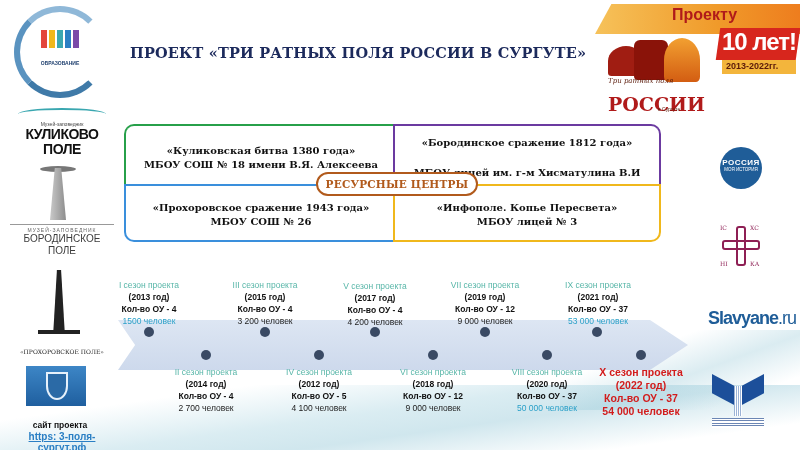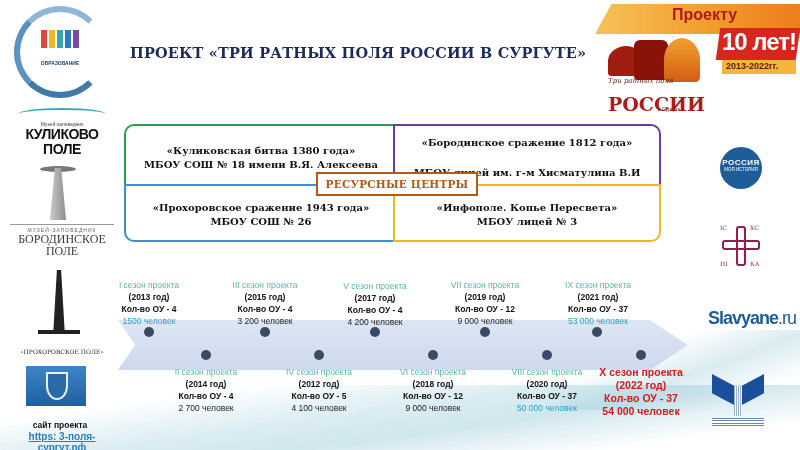--- a/index.html
+++ b/index.html
@@ -44,21 +44,21 @@
 
   
   .kulikovo { position: absolute; left: 12px; top: 108px; width: 100px; }
   .kulikovo-arc { height: 12px; border-top: 2px solid #3aa7b0; border-radius: 50% 50% 0 0; margin: 0 6px; }
   .kulikovo-small { font-size: 5px; color: #444; text-align: center; margin-top: 1px; }
   .kulikovo-name { font-size: 14px; font-weight: bold; color: #111; text-align: center; line-height: 15px; letter-spacing: -0.5px; }
   .monument-a { position: absolute; left: 50px; top: 168px; width: 16px; height: 52px; background: linear-gradient(90deg,#c9c9c9,#8d8d8d); clip-path: polygon(30% 0,70% 0,100% 100%,0 100%); }
   .monument-wings { position: absolute; left: 40px; top: 166px; width: 36px; height: 6px; background: #777; border-radius: 50%; }
   .borodino { position: absolute; left: 10px; top: 224px; width: 104px; text-align: center; }
   .borodino-small { font-size: 5px; color: #666; letter-spacing: 1px; border-top: 1px solid #999; padding-top: 2px; }
-  .borodino-name { font-family: Liberation Serif, serif; font-size: 12px; color: #3c3c3c; line-height: 12px; text-align: center; }
+  .borodino-name { font-family: Liberation Sans, sans-serif; font-size: 10px; color: #3c3c3c; line-height: 12px; text-align: center; }
   .prokh-tower { position: absolute; left: 52px; top: 270px; width: 14px; height: 60px; background: #222; clip-path: polygon(35% 0,65% 0,90% 100%,10% 100%); }
   .prokh-base { position: absolute; left: 38px; top: 330px; width: 42px; height: 4px; background: #222; }
   .prokh-caption { position: absolute; left: 12px; top: 348px; width: 100px; text-align: center; font-family: "DejaVu Serif", serif; font-size: 6px; color: #222; }
   .shield-logo { position: absolute; left: 26px; top: 366px; width: 60px; height: 40px; background: linear-gradient(180deg,#3d86c6,#1f5f9f); }
   .shield-shape { position: absolute; left: 20px; top: 6px; width: 22px; height: 28px; background: #2b6aa6; border: 2px solid #e7f1fb; border-radius: 0 0 50% 50%; }
   .site-label { position: absolute; left: 20px; top: 420px; width: 80px; text-align: center; font-size: 8.5px; font-weight: bold; color: #111; }
   .site-link { position: absolute; left: 14px; top: 431px; width: 96px; text-align: center; font-size: 10px; font-weight: bold; color: #2a7fc4; text-decoration: underline; }
 
   
   .russia-logo { position: absolute; left: 720px; top: 147px; width: 42px; height: 42px; border-radius: 50%; background: #1f5d98; color: #fff; text-align: center; }
@@ -77,21 +77,21 @@
   .univ-text { position: absolute; left: 0; top: 50px; width: 52px; height: 10px; background: repeating-linear-gradient(180deg,#6b86b4 0 1px,#fff 1px 2.5px); }
 
   
   .rc-cell { position: absolute; border: 2.5px solid; display: flex; flex-direction: column; align-items: center; justify-content: center;
     font-family: "DejaVu Serif", serif; font-weight: bold; font-size: 10px; color: #111; text-align: center; line-height: 14px; }
   .rc-tl { left: 124px; top: 124px; width: 272px; height: 62px; border-color: #27a04a; border-right: none; border-bottom: none; border-radius: 10px 0 0 0; }
   .rc-tr { left: 393px; top: 124px; width: 268px; height: 62px; border-color: #6b3aa0; border-bottom: none; border-radius: 0 10px 0 0; gap: 16px; }
   .rc-bl { left: 124px; top: 184px; width: 272px; height: 58px; border-color: #3a8fdc; border-right: none; border-radius: 0 0 0 10px; }
   .rc-br { left: 393px; top: 184px; width: 268px; height: 58px; border-color: #f0b81c; border-radius: 0 0 10px 0; }
   .rc-cell .line1 { padding-top: 4px; }
-  .rc-center { position: absolute; left: 316px; top: 172px; width: 162px; height: 24px; background: #fff; border: 2.5px solid #b15a1c; border-radius: 0;
+  .rc-center { position: absolute; left: 316px; top: 172px; width: 162px; height: 24px; background: #fff; border: 2.5px solid #b15a1c; border-radius: 12px;
     font-family: "DejaVu Serif", serif; font-weight: bold; font-size: 10.5px; color: #b15a1c; display: flex; align-items: center; justify-content: center; letter-spacing: 0.2px; }
 
   
   .timeline-arrow { position: absolute; left: 118px; top: 320px; width: 570px; height: 50px;
     background: linear-gradient(180deg,#dde6f3,#cdd9ec); clip-path: polygon(0 0,92% 0,92% -10%,100% 50%,92% 110%,92% 100%,0 100%,3% 50%); }
   .dot { position: absolute; width: 10px; height: 10px; border-radius: 50%; background: #3a4a64; }
   .season { position: absolute; width: 110px; text-align: center; font-size: 8.5px; line-height: 12px; color: #111; }
   .season .name { color: #58b6a8; }
   .season .year, .season .count { font-weight: bold; }
   .season .people { color: #222; }

